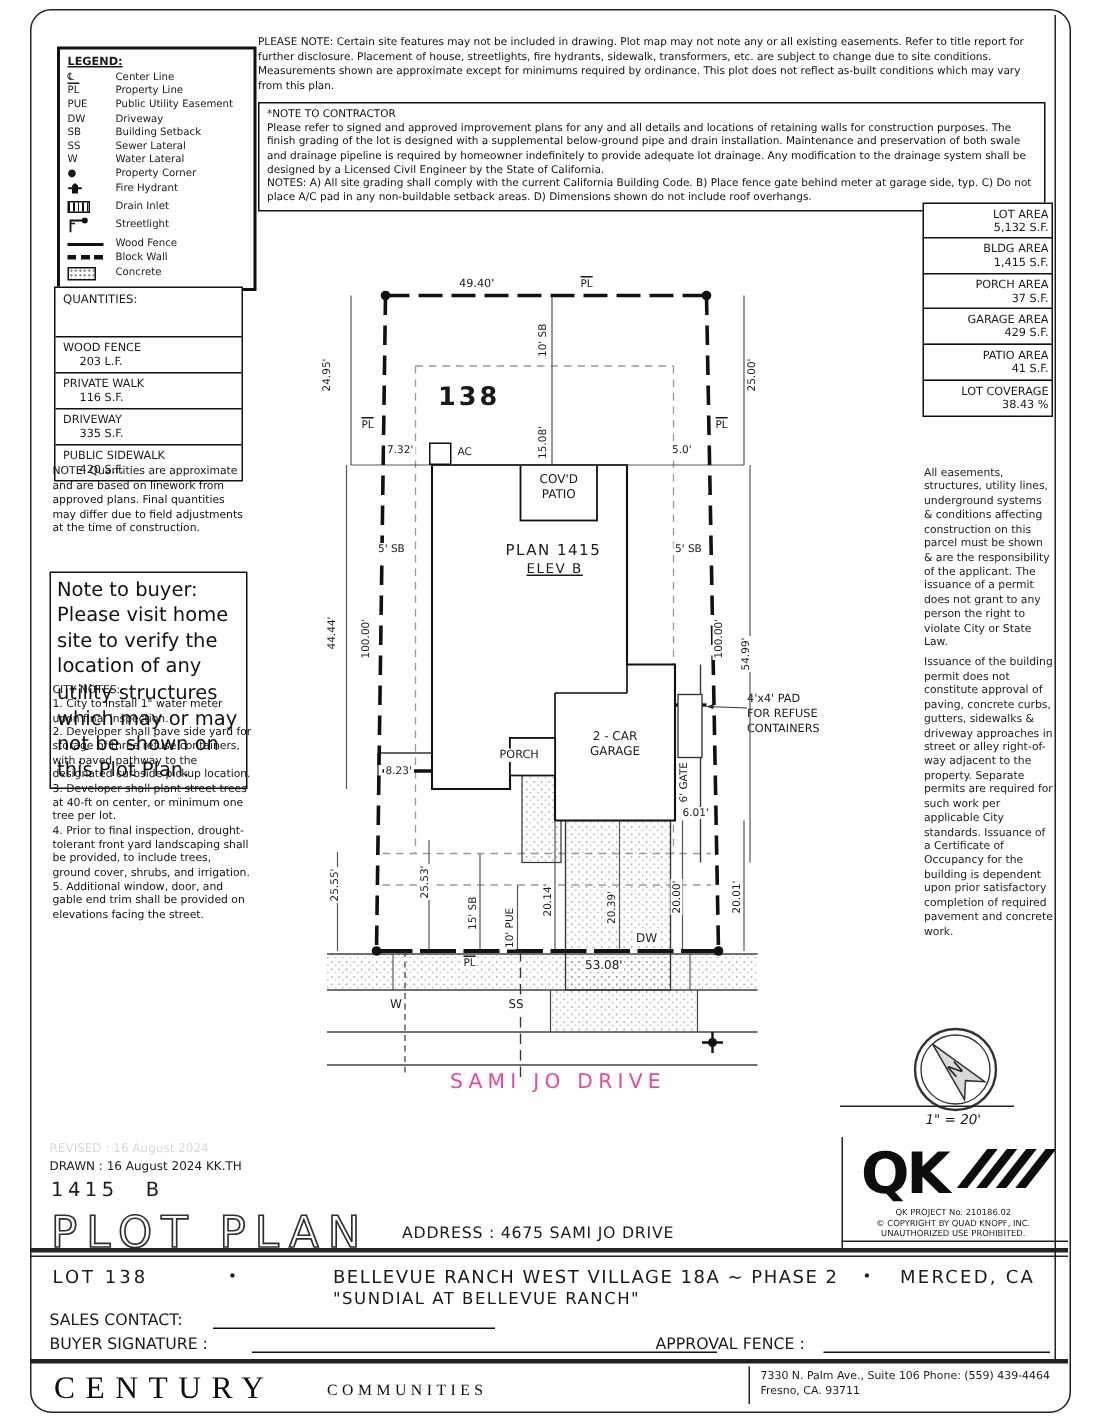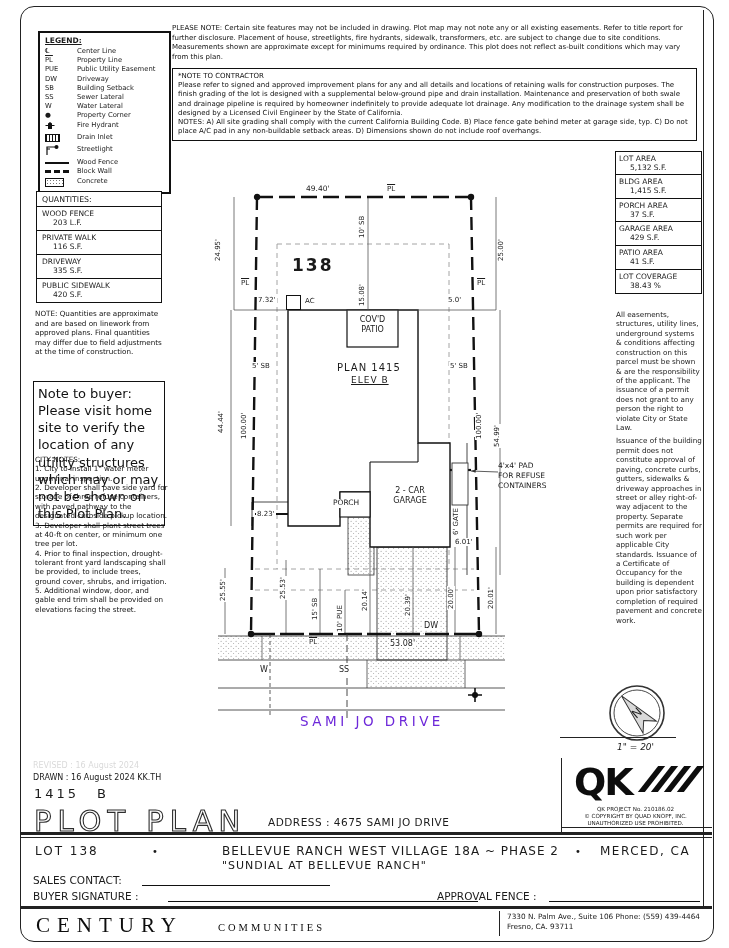--- a/index.html
+++ b/index.html
@@ -33,21 +33,21 @@
   .ic-drain { width:13px; height:6px; border:1px solid #111; margin-top:1px;
               background:repeating-linear-gradient(90deg,#111 0 1px,transparent 1px 3px); }
 
   
   .area-box { width:80px; border:1.4px solid #111; margin-top:-1.4px; padding:2px 2px 3px 3px; background:#fff; }
   .a-lbl { font-size:7.5px; white-space:nowrap; }
   .a-val { font-size:7.5px; padding-left:11px; white-space:nowrap; }
 
   
   .q-box { left:36px; top:191px; width:124px; border:1.5px solid #111; background:#fff; }
-  .q-title { font-size:7.8px; padding:3px 0 2px 5px; border-bottom:1.4px solid #111; }
+  .q-title { font-size:7.8px; padding:3px 0 20px 5px; border-bottom:1.4px solid #111; }
   .q-row { border-bottom:1.4px solid #111; padding:2px 0 3px 5px; }
   .q-row:last-child { border-bottom:none; }
   .q-lbl { font-size:7.5px; white-space:nowrap; }
   .q-val { font-size:7.5px; padding-left:11px; }
 
   .outline-title { font-size:29px; letter-spacing:6px; color:#555; font-weight:400; }
   @supports (-webkit-text-stroke: 1px black) {
     .outline-title { color:#fff; -webkit-text-stroke:1.1px #2e2e2e; }
   }
   .sig-line { position:absolute; border-bottom:1.4px solid #111; height:1px; }
@@ -130,21 +130,21 @@
         <span class="lg-lbl">Concrete</span>
       </div>
   </div>
 
   <div class="abs note-text" style="left:172px; top:24px; width:524px;">PLEASE NOTE:   Certain site features may not be included in drawing. Plot map may not note any or all existing easements. Refer to title report for further disclosure. Placement of house, streetlights, fire hydrants, sidewalk, transformers, etc. are subject to change due to site conditions. Measurements shown are approximate except for minimums required by ordinance. This plot does not reflect as-built conditions which may vary from this plan.</div>
 
   <div class="abs note-text pre boxed" style="left:172px; top:68px; width:513px; padding:3px 5px; line-height:1.32; border-width:1.6px;">*NOTE TO CONTRACTOR
 Please refer to signed and approved improvement plans for any and all details and locations of retaining walls for construction purposes. The finish grading of the lot is designed with a supplemental below-ground pipe and drain installation. Maintenance and preservation of both swale and drainage pipeline is required by homeowner indefinitely to provide adequate lot drainage. Any modification to the drainage system shall be designed by a Licensed Civil Engineer by the State of California.
 NOTES:  A) All site grading shall comply with the current California Building Code.  B) Place fence gate behind meter at garage side, typ. C) Do not place A/C pad in any non-buildable setback areas.  D) Dimensions shown do not include roof overhangs.</div>
 
-  <div class="abs" style="left:615px; top:152px;">
+  <div class="abs" style="left:615px; top:136px;text-align:right;">
     <div class="area-box">
         <div class="a-lbl">LOT AREA</div>
         <div class="a-val">5,132 S.F.</div>
       </div>
     <div class="area-box">
         <div class="a-lbl">BLDG AREA</div>
         <div class="a-val">1,415 S.F.</div>
       </div>
     <div class="area-box">
         <div class="a-lbl">PORCH AREA</div>
@@ -302,21 +302,21 @@
   <span class="dim rot" style="left:404px; top:617px;">20.39'</span>
   <span class="dim rot" style="left:447px; top:610px;">20.00'</span>
   <span class="dim rot" style="left:487px; top:610px;">20.01'</span>
   <span class="dim" style="left:423px; top:621px; font-size:8px;">DW</span>
   <span class="dim ovl" style="left:308px; top:638px;">PL</span>
   <span class="dim" style="left:389px; top:639px; font-size:8px;">53.08'</span>
   <span class="dim ovl" style="left:240px; top:279px;">PL</span>
   <span class="dim ovl" style="left:476px; top:279px;">PL</span>
   <span class="dim" style="left:259px; top:665px; font-size:8px;">W</span>
   <span class="dim" style="left:338px; top:665px; font-size:8px;">SS</span>
-  <span class="abs" style="left:300px; top:713px; font-size:13.5px; letter-spacing:3.5px; color:#6d28d9; white-space:nowrap;">SAMI JO DRIVE</span>
+  <span class="abs" style="left:300px; top:713px; font-size:13.5px; letter-spacing:3.5px; color:#ec4899; white-space:nowrap;">SAMI JO DRIVE</span>
 
   <svg class="abs" style="left:606px; top:682px;" width="62" height="62" viewBox="0 0 62 62">
     <circle cx="31" cy="31" r="27" fill="#fff" stroke="#333" stroke-width="1.6"></circle>
     <circle cx="31" cy="31" r="23" fill="none" stroke="#333" stroke-width="0.9"></circle>
     <g transform="rotate(-42 31 31)">
       <polygon points="31,8 22,50 31,41 40,50" fill="#d9d9d9" stroke="#333" stroke-width="1"></polygon>
       <text x="31" y="35" text-anchor="middle" font-size="12" font-family="DejaVu Sans, sans-serif" fill="#222">N</text>
     </g>
   </svg>
   <div class="hline" style="left:560px; top:737px; width:116px; height:1.2px;"></div>

